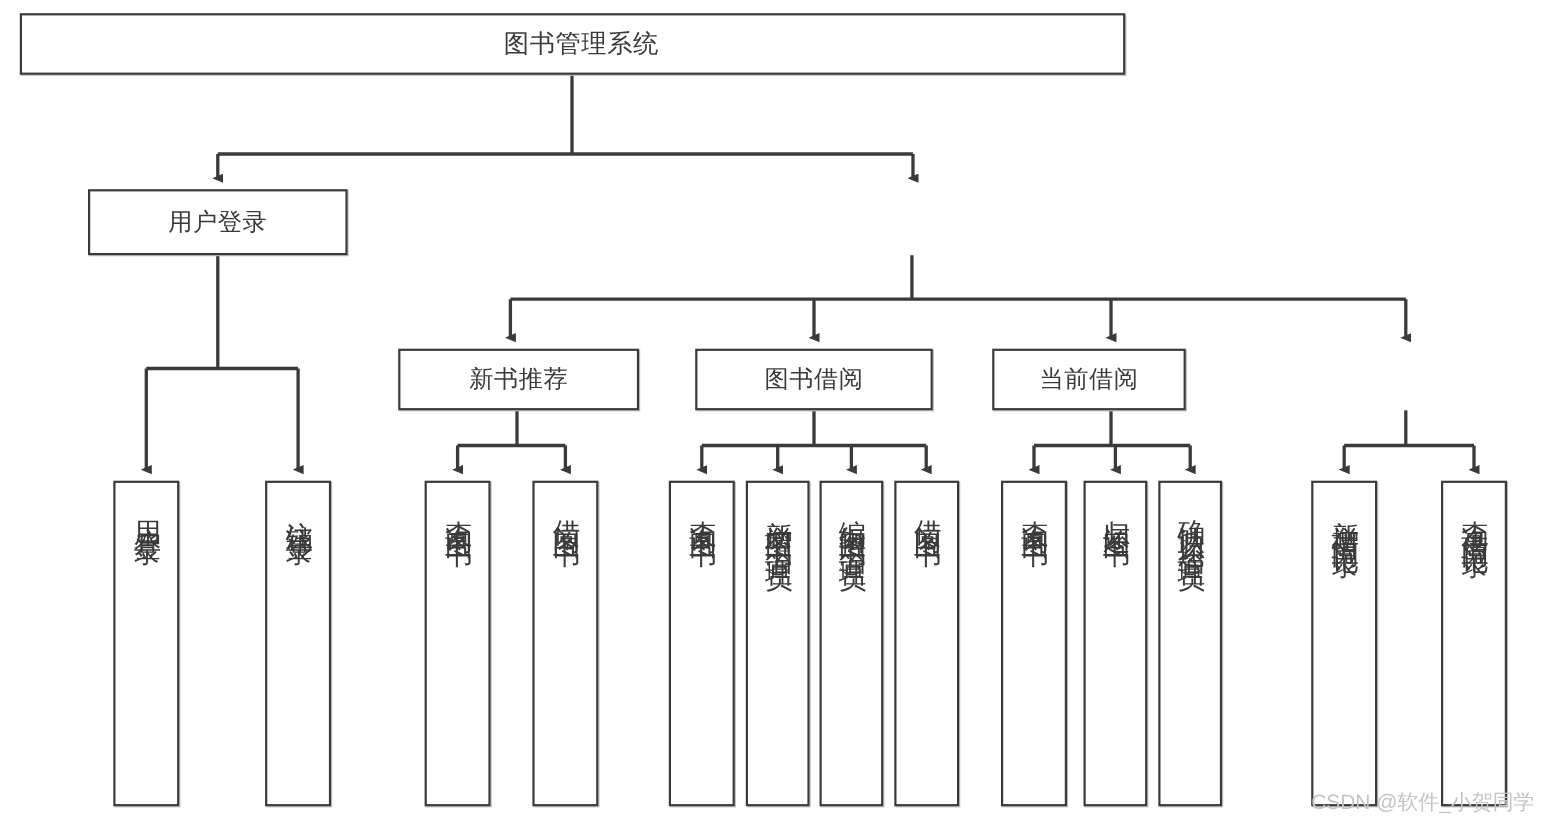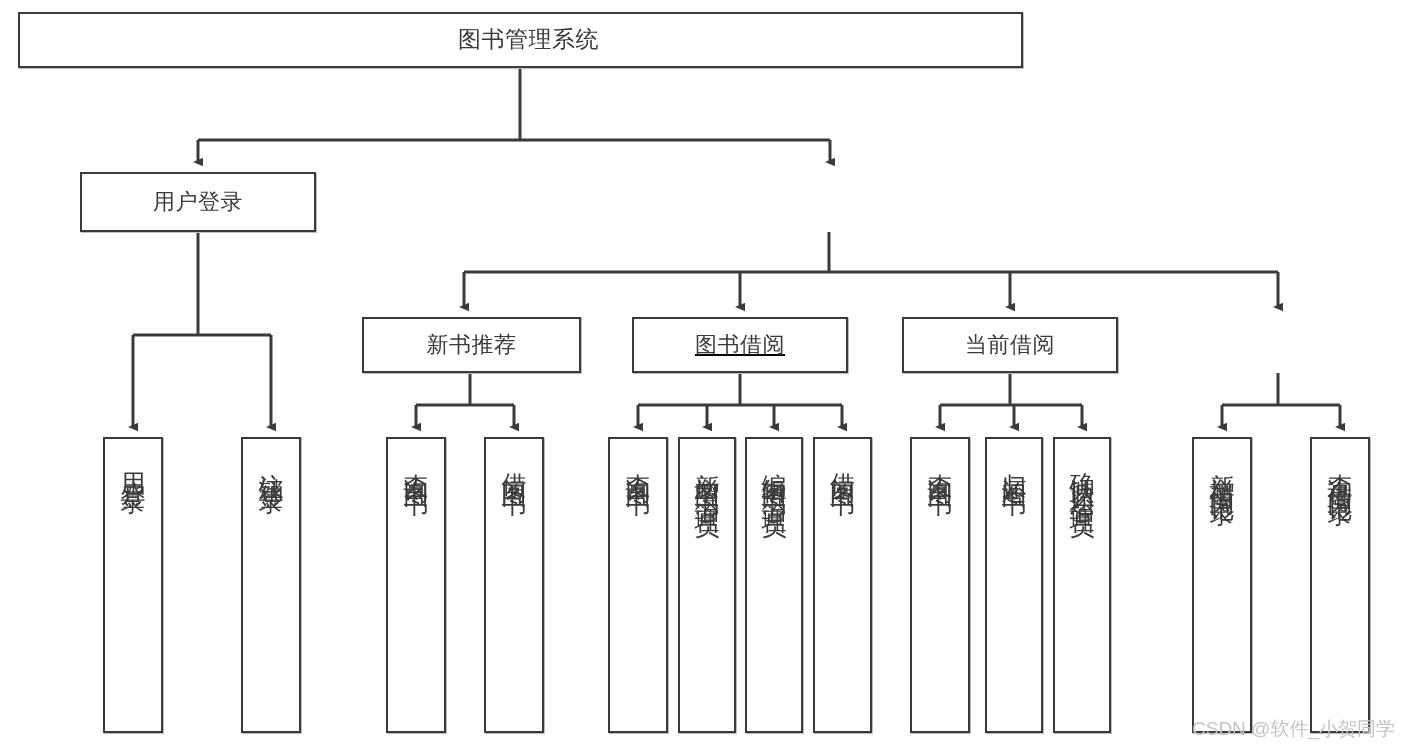--- a/index.html
+++ b/index.html
@@ -107,24 +107,24 @@
     <span class="label">图书管理系统</span>
   </div>
 
   <div class="node horiz" style="left:80px;top:172px;width:236px;height:60px;">
     <span class="label">用户登录</span>
   </div>
 
   <div class="node horiz" style="left:362px;top:317px;width:219px;height:56px;">
     <span class="label">新书推荐</span>
   </div>
-  <div class="node horiz" style="left:632px;top:317px;width:216px;height:56px;text-decoration:underline;">
+  <div class="node horiz" style="left:632px;top:317px;width:216px;height:56px;">
     <span class="label">图书借阅</span>
   </div>
-  <div class="node horiz" style="left:902px;top:317px;width:216px;height:56px;">
+  <div class="node horiz" style="left:902px;top:317px;width:176px;height:56px;">
     <span class="label">当前借阅</span>
   </div>
 
   <div class="node vert" style="left:103px;top:437px;width:60px;height:296px;">
     <span class="label">用户登录</span>
   </div>
   <div class="node vert" style="left:241px;top:437px;width:60px;height:296px;">
     <span class="label">注销登录</span>
   </div>
 

